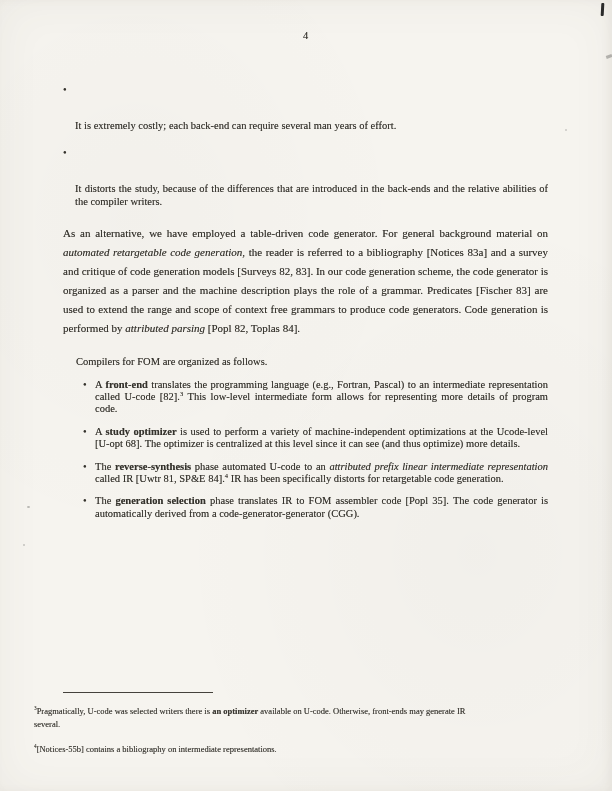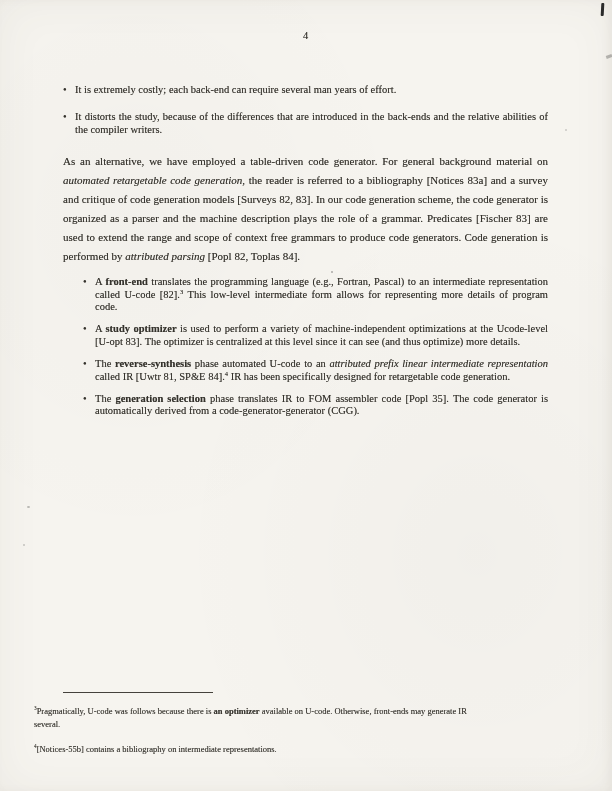--- a/index.html
+++ b/index.html
@@ -17,21 +17,21 @@
     font-family:"Liberation Serif","DejaVu Serif",serif;
     color:#34322c;
     text-shadow:0 0 0.4px rgba(52,50,44,0.55);
   }
   .content { position:absolute; left:63px; top:30px; width:485px; }
   .page-number { text-align:center; font-size:10.5px; line-height:12px; }
 
   .bullet-row { display:flex; margin-top:15px; font-size:10.5px; line-height:12.4px; }
   .bullet-row.first { margin-top:42px; }
   .bullet-row .glyph { width:12px; flex-shrink:0; }
-  .bullet-row .btext { flex:1; text-align:justify; }
+  .bullet-row .btext { flex:1; text-align:justify;margin-top:36px; }
 
   .para {
     margin-top:16px;
     font-size:11px; line-height:19px;
     text-align:justify;
   }
   .it { font-style:italic; }
   .bd { font-weight:bold; }
   .sup { font-size:0.62em; vertical-align:super; line-height:0; }
 
@@ -76,45 +76,46 @@
       <span class="btext">It is extremely costly; each back-end can require several man years of effort.</span>
     </div>
 
     <div class="bullet-row">
       <span class="glyph">•</span>
       <span class="btext">It distorts the study, because of the differences that are introduced in the back-ends and the relative abilities of the compiler writers.</span>
     </div>
 
     <p class="para"><span>As an alternative, we have employed a table-driven code generator.  For general background material on </span><span class="it">automated retargetable code generation</span><span>, the reader is referred to a bibliography [Notices 83a] and a survey and critique of code generation models [Surveys 82, 83].  In our code generation scheme, the code generator is organized as a parser and the machine description plays the role of a grammar.  Predicates [Fischer 83] are used to extend the range and scope of context free grammars to produce code generators.  Code generation is performed by </span><span class="it">attributed parsing</span><span> [Popl 82, Toplas 84].</span></p>
 
+    <div class="lead">Compilers for FOM are organized as follows.</div>
 
     <div class="org-list">
 
       <div class="orow">
         <span class="glyph">•</span>
         <div class="otext"><span>A </span><span class="bd">front-end</span><span> translates the programming language (e.g., Fortran, Pascal) to an intermediate representation called U-code [82].</span><span class="sup">3</span><span>  This low-level intermediate form allows for representing more details of program code.</span></div>
       </div>
 
       <div class="orow">
         <span class="glyph">•</span>
-        <div class="otext"><span>A </span><span class="bd">study optimizer</span><span> is used to perform a variety of machine-independent optimizations at the Ucode-level [U-opt 83].  The optimizer is centralized at this level since it can see (and thus optimize) more details.</span></div>
+        <div class="otext"><span>A </span><span class="bd">study optimizer</span><span> is used to perform a variety of machine-independent optimizations at the Ucode-level [U-opt 68].  The optimizer is centralized at this level since it can see (and thus optimize) more details.</span></div>
       </div>
 
       <div class="orow">
         <span class="glyph">•</span>
-        <div class="otext"><span>The </span><span class="bd">reverse-synthesis</span><span> phase automated U-code to an </span><span class="it">attributed prefix linear intermediate representation</span><span> called IR [Uwtr 81, SP&amp;E 84].</span><span class="sup">4</span><span>  IR has been specifically designed for retargetable code generation.</span></div>
+        <div class="otext"><span>The </span><span class="bd">reverse-synthesis</span><span> phase automated U-code to an </span><span class="it">attributed prefix linear intermediate representation</span><span> called IR [Uwtr 81, SP&amp;E 84].</span><span class="sup">4</span><span>  IR has been specifically distorts for retargetable code generation.</span></div>
       </div>
 
       <div class="orow">
         <span class="glyph">•</span>
         <div class="otext"><span>The </span><span class="bd">generation selection</span><span> phase translates IR to FOM assembler code [Popl 35].  The code generator is automatically derived from a code-generator-generator (CGG).</span></div>
       </div>
 
     </div>
   </div>
 
   <div class="footnotes">
     <div class="fn-rule"></div>
-    <div class="fn"><span class="sup">3</span><span>Pragmatically, U-code was follows because there is </span><span class="bd">an optimizer</span><span> available on U-code.  Otherwise, front-ends may generate IR</span><br><span>several.</span></div>
+    <div class="fn"><span class="sup">3</span><span>Pragmatically, U-code was selected writers there is </span><span class="bd">an optimizer</span><span> available on U-code.  Otherwise, front-ends may generate IR</span><br><span>several.</span></div>
     <div class="fn"><span class="sup">4</span><span>[Notices-55b] contains a bibliography on intermediate representations.</span></div>
   </div>
 
 </div>
 
 </body></html>

